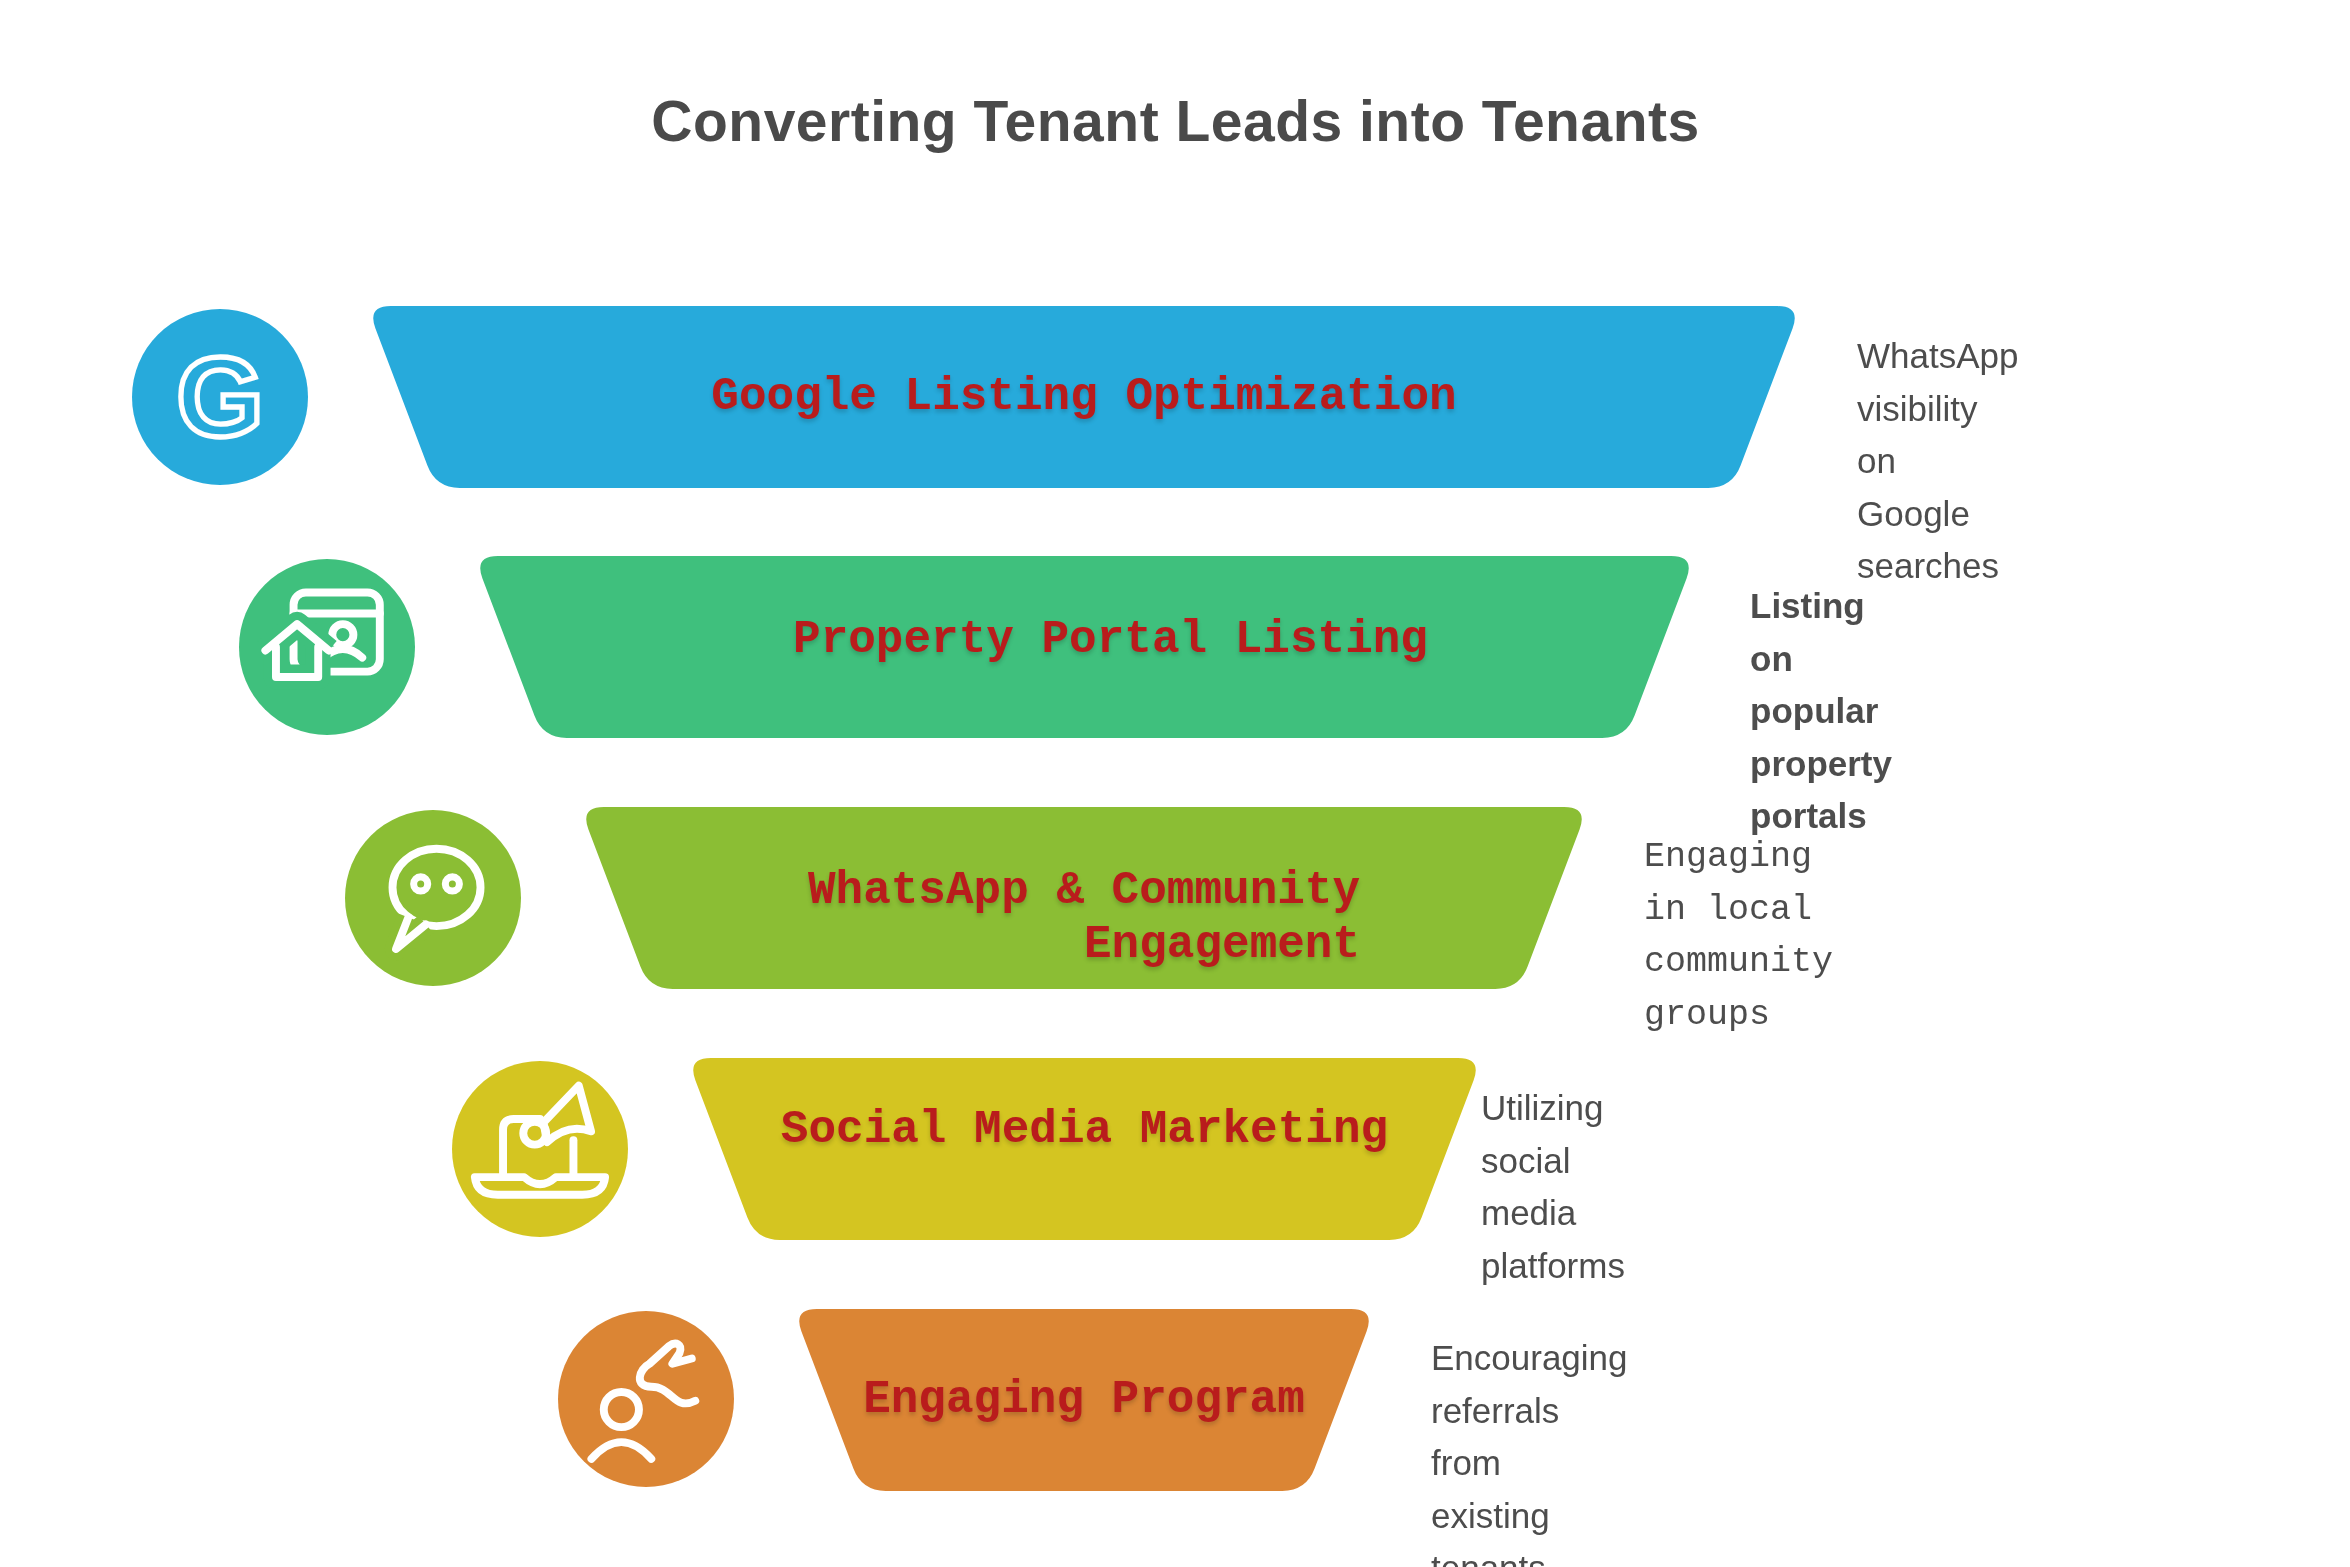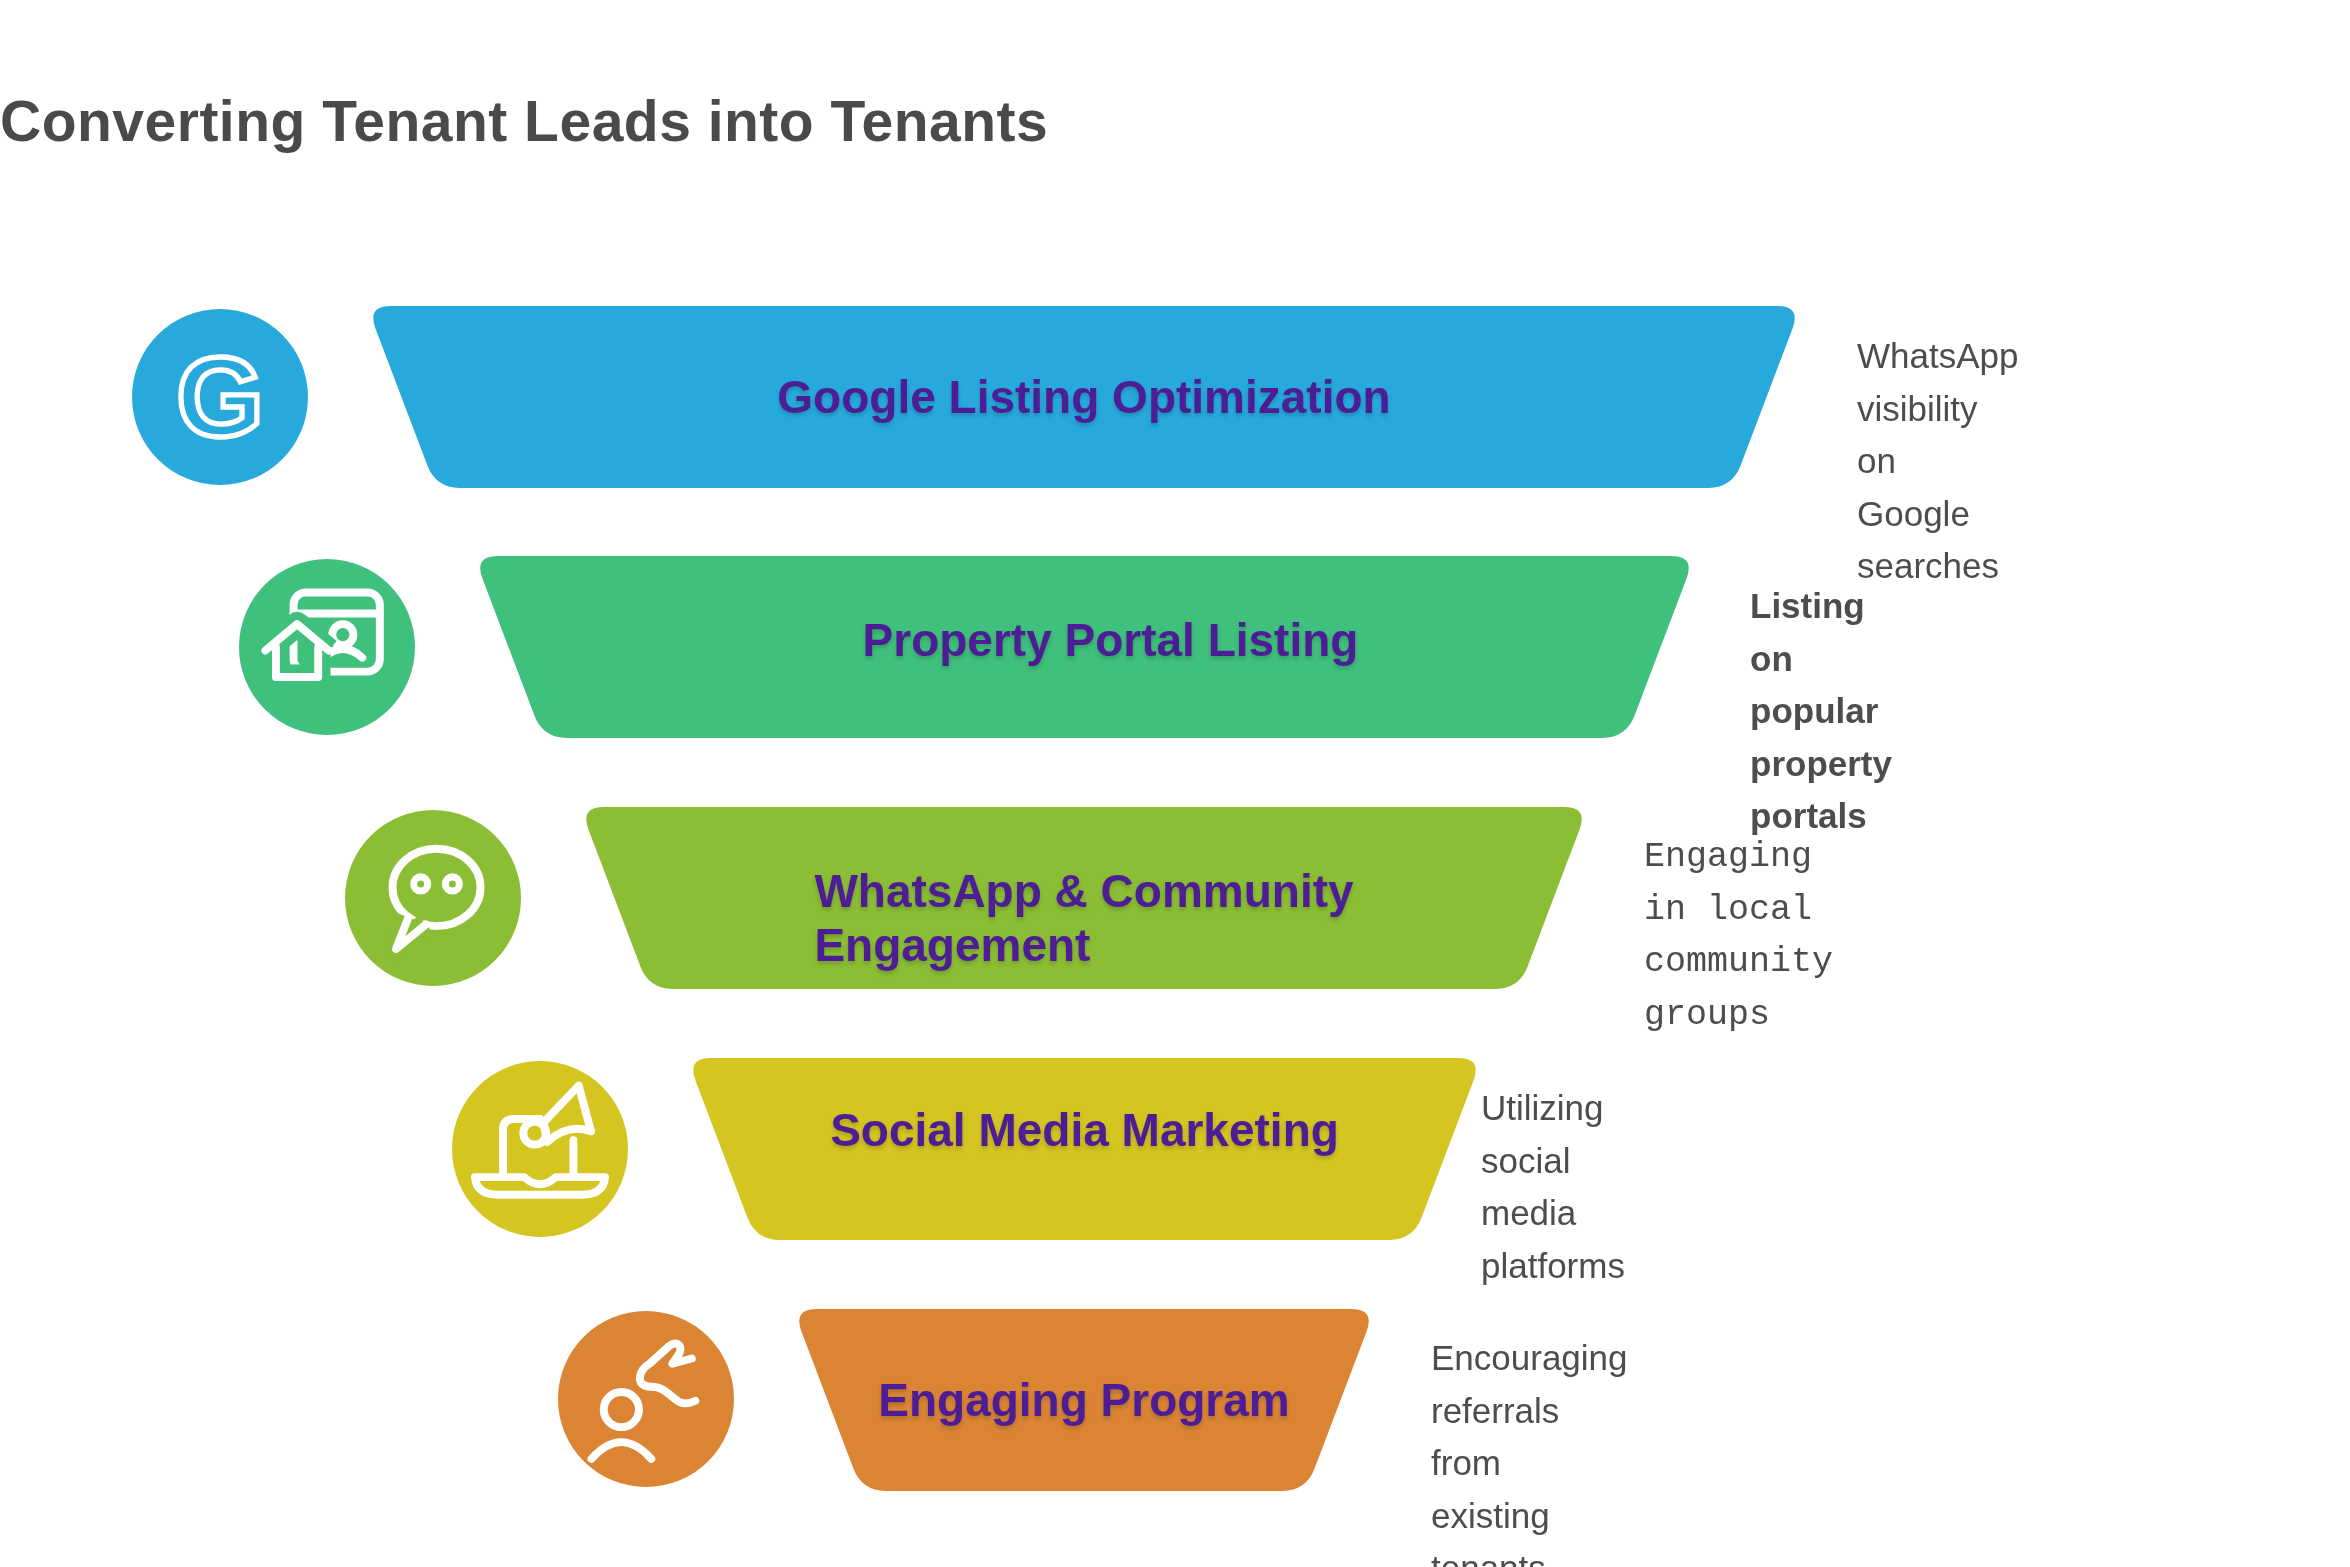--- a/index.html
+++ b/index.html
@@ -1,35 +1,36 @@
 <!DOCTYPE html>
 <html style="font-size:14.7px"><head>
 <meta charset="utf-8">
 <style>
   html,body{margin:0;padding:0;background:#ffffff;}
   .canvas{
     position:relative;width:2351px;height:1568px;overflow:hidden;
     background:#ffffff;font-family:"Liberation Sans",sans-serif;
   }
   .title{
-    position:absolute;top:88px;left:0;width:2351px;text-align:left;
+    position:absolute;top:88px;left:0;width:2351px;text-align:center;
     font-size:57px;font-weight:bold;color:#4a4a4a;letter-spacing:0.5px;
   }
   .row{position:absolute;left:0;top:0;}
   .icon-circle{
     position:absolute;width:176px;height:176px;border-radius:50%;
     background:var(--c);
   }
   .icon-circle svg{position:absolute;left:0;top:0;width:176px;height:176px;}
   .bar-svg{position:absolute;}
   .bar-label{
     position:absolute;display:flex;align-items:center;justify-content:center;
-    color:#4c1d95;font-size:46px;font-weight:bold;text-align:left;
+    color:#b91c1c;font-size:46px;font-weight:bold;text-align:right;
     white-space:pre-line;line-height:1.18;
     text-shadow:0 2.8px 4.6px rgba(0,0,0,0.18);
+    font-family:Liberation Mono, monospace;
   }
   .note{
     position:absolute;color:#4d4d4d;font-size:35px;line-height:1.5;
     white-space:pre-line;
   }
 </style>
 </head>
 <body>
 
 <div class="canvas">

